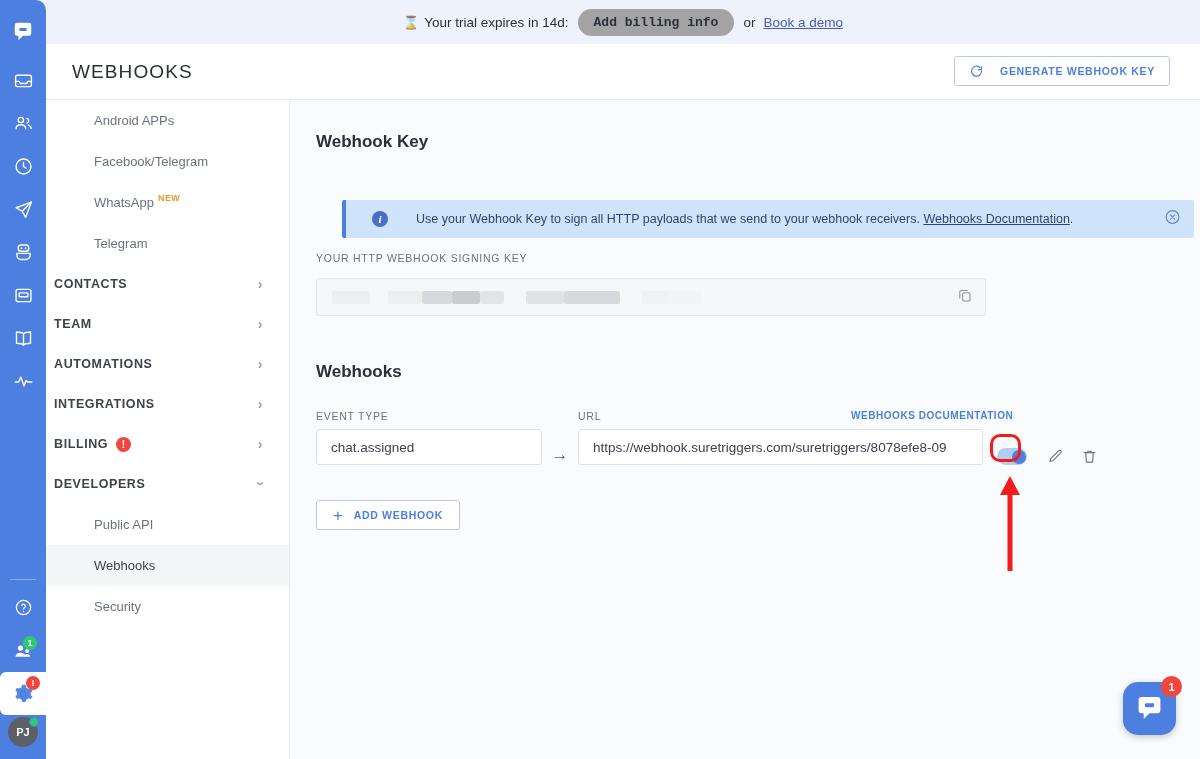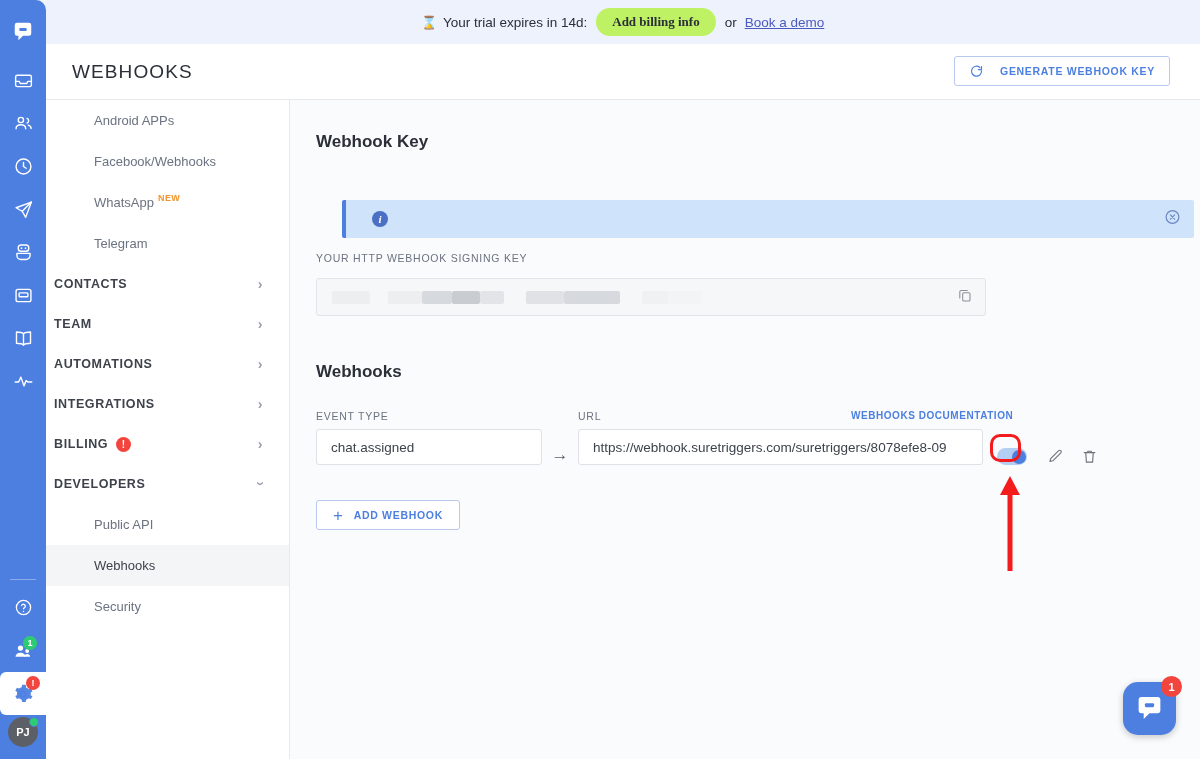--- a/index.html
+++ b/index.html
@@ -69,25 +69,25 @@
   
   .trial-banner {
     position: absolute; left: 46px; top: 0;
     width: 1154px; height: 44px;
     background: #eef2fd;
     display: flex; align-items: center; justify-content: center;
     font-size: 13.5px; color: #2b2f38;
   }
   .trial-banner .hourglass { margin-right: 5px; font-size: 13px; color:#c0392b;}
   .btn-billing {
-    background: #bef264; color: #2b2f38;
+    background: #a3a3a3; color: #2b2f38;
     border: none; border-radius: 14px;
     padding: 6px 16px; margin: 0 9px;
     font-size: 13px; font-weight: bold;
-    font-family: Liberation Serif, serif;
+    font-family: Liberation Mono, monospace;
     cursor: pointer;
   }
   .link-demo {
     color: #4a5bbf; text-decoration: underline;
     margin-left: 8px; cursor: pointer; font-size: 13.5px;
   }
 
   
   .page-header {
     position: absolute; left: 46px; top: 44px;
@@ -387,21 +387,21 @@
       <span>GENERATE WEBHOOK KEY</span>
     </div>
   </div>
 
   <div class="nav">
 
     <div class="nav-sub">
       <span>Android APPs</span>
     </div>
     <div class="nav-sub">
-      <span>Facebook/Webhooks</span>
+      <span>Facebook/Telegram</span>
     </div>
     <div class="nav-sub">
       <span>WhatsApp</span>
       <span class="new-badge">NEW</span>
     </div>
     <div class="nav-sub">
       <span>Telegram</span>
     </div>
 
     <div class="nav-group">
@@ -442,20 +442,24 @@
       <span>Security</span>
     </div>
   </div>
 
   <div class="main">
 
     <div class="sec-title" style="position:absolute;left:26px;top:32px;">Webhook Key</div>
 
     <div class="info-bar" style="position:absolute;left:26px;top:78px;width:852px;">
       <span class="info-icon">i</span>
+      <span class="info-text">
+        <span>Use your Webhook Key to sign all HTTP payloads that we send to your webhook receivers.</span>
+        <a href="#">Webhooks Documentation</a><span>.</span>
+      </span>
       <span class="info-close">
         <svg width="17" height="17" viewBox="0 0 24 24" fill="none" stroke="#6b87c4" stroke-width="1.7" stroke-linecap="round">
             <circle cx="12" cy="12" r="9"></circle>
             <path d="M9 9l6 6M15 9l-6 6"></path>
           </svg>
       </span>
     </div>
 
     <div style="position:absolute;left:26px;top:152px;width:670px;">
       <div class="field-label">YOUR HTTP WEBHOOK SIGNING KEY</div>

